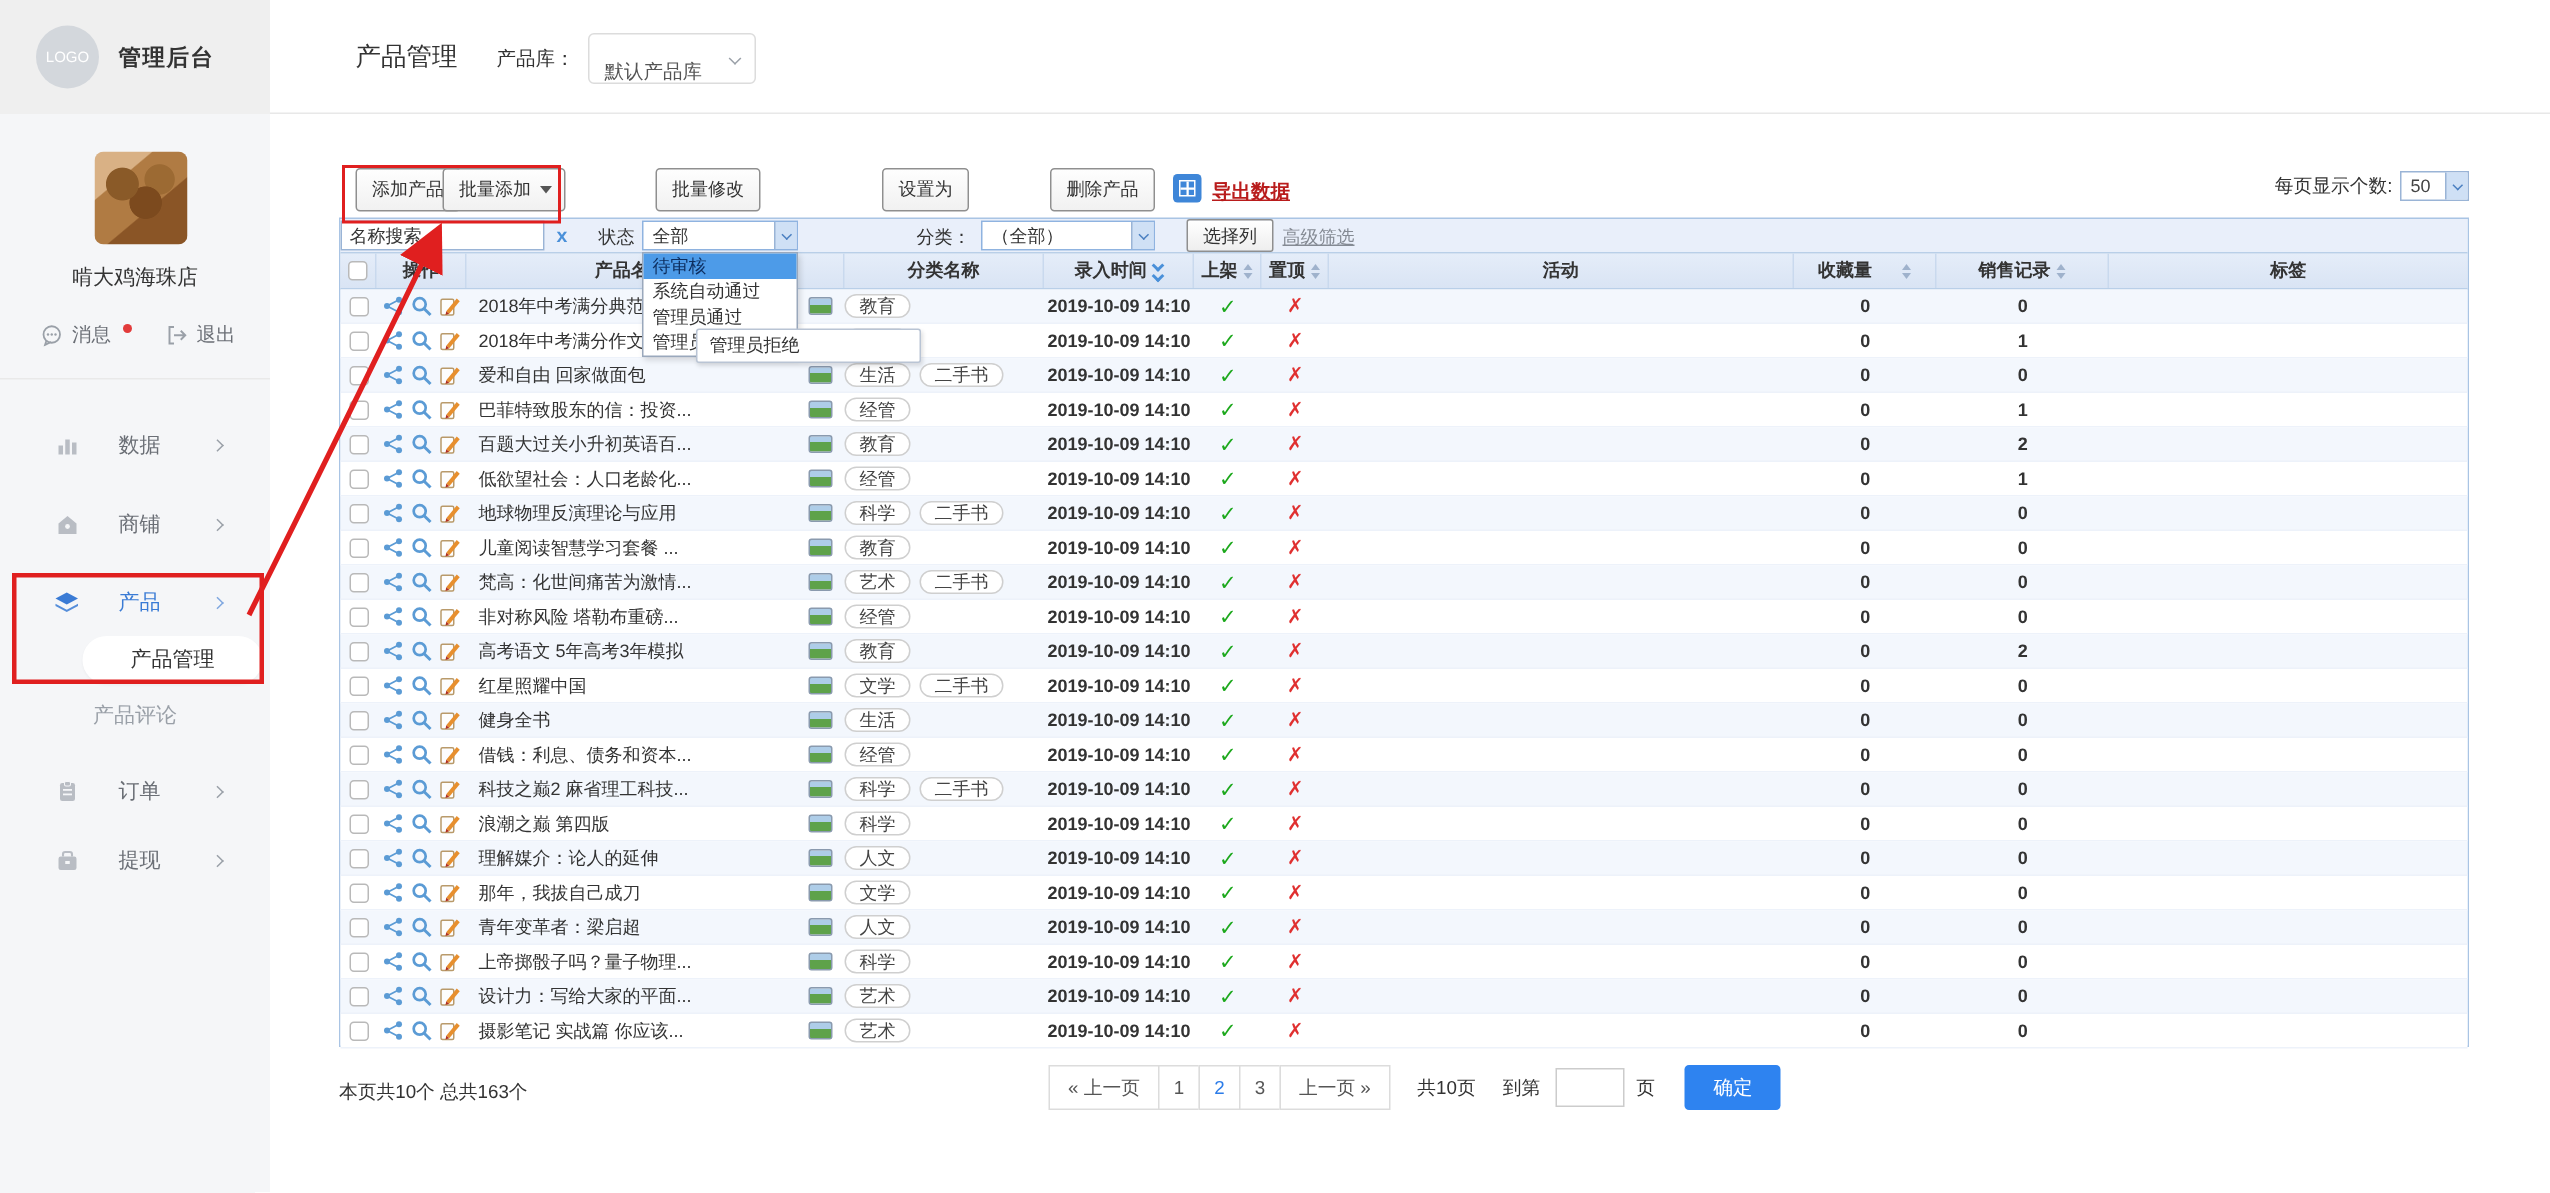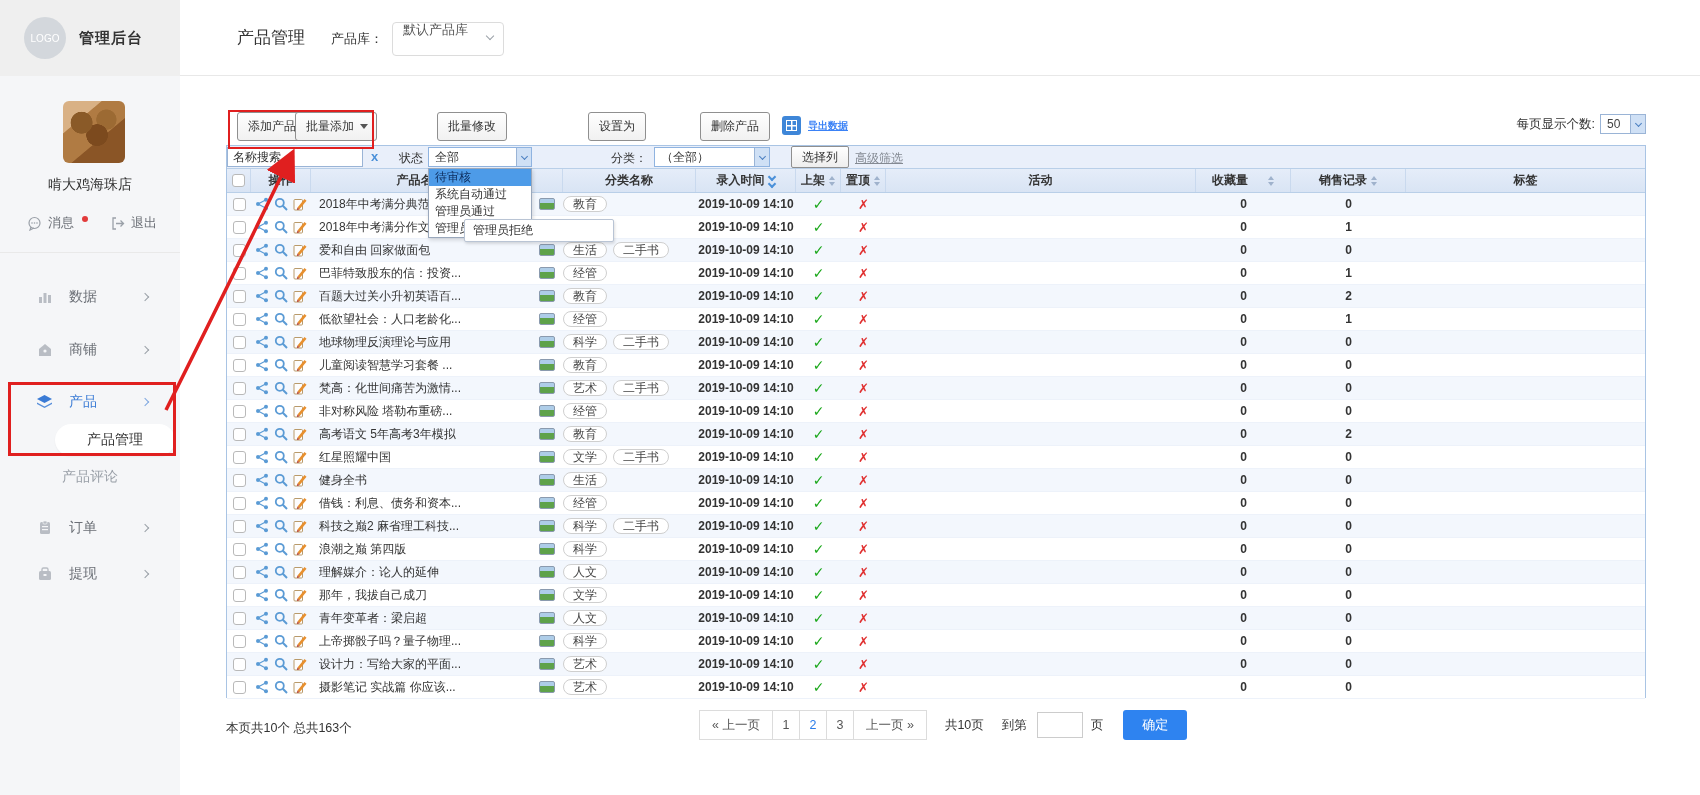--- a/index.html
+++ b/index.html
@@ -7,54 +7,54 @@
   body { font-family:"Liberation Sans","DejaVu Sans",sans-serif; color:#333; }
   .page { position:relative; width:1700px; height:795px; overflow:hidden; background:#fff; }
 
   
   .topbar { position:absolute; left:0; top:0; width:1700px; height:76px; background:#fff; border-bottom:1px solid #e8e8e8; z-index:5; }
   .logo-area { position:absolute; left:0; top:0; width:180px; height:76px; background:#efefef; display:flex; align-items:center; }
   .logo-circle { width:42px; height:42px; border-radius:50%; background:#d3d7dc; color:#fff; font-size:10px; font-weight:normal; display:flex; align-items:center; justify-content:center; margin-left:24px; }
   .app-title { font-size:15px; font-weight:bold; color:#333; margin-left:13px; letter-spacing:1px; }
   .page-title { position:absolute; left:237px; top:26px; font-size:17px; color:#333; }
   .lib-label { position:absolute; left:331px; top:30px; font-size:13px; color:#333;text-align:center; }
-  .lib-select { position:absolute; left:392px; top:22px; width:112px; height:31px; border:1px solid #dcdcdc; border-radius:4px; background:#fff; display:flex; align-items:flex-end; justify-content:space-between; padding:16px 10px; font-size:13px; color:#555; }
+  .lib-select { position:absolute; left:392px; top:22px; width:112px; height:31px; border:1px solid #dcdcdc; border-radius:4px; background:#fff; display:flex; align-items:flex-start; justify-content:space-between; padding:16px 10px; font-size:13px; color:#555; }
   .chev { display:inline-block; width:6px; height:6px; border-right:1.5px solid #9aa0a8; border-bottom:1.5px solid #9aa0a8; transform:rotate(45deg); margin-top:-3px; }
   .chev-r { transform:rotate(-45deg); margin-top:0; }
 
   
   .sidebar { position:absolute; left:0; top:76px; width:180px; height:719px; background:#f5f6f8; z-index:4; }
   .avatar { position:absolute; left:63px; top:25px; width:62px; height:62px; border-radius:6px;
     background:
       radial-gradient(circle at 30% 35%, #8a5a28 0 18%, transparent 19%),
       radial-gradient(circle at 55% 55%, #7c4a1e 0 22%, transparent 23%),
       radial-gradient(circle at 70% 30%, #9c6a33 0 16%, transparent 17%),
       linear-gradient(140deg,#d9b185 0 28%, #b07b43 29% 60%, #8a5526 61% 100%); }
   .shop-name { position:absolute; left:0; top:100px; width:180px; text-align:center; font-size:14px; color:#333; }
   .side-links { position:absolute; left:0; top:138px; width:180px; height:24px; font-size:13px; color:#6b6f76; }
   .msg-link { position:absolute; left:27px; top:0; display:flex; align-items:center; gap:6px; }
   .out-link { position:absolute; left:110px; top:0; display:flex; align-items:center; gap:6px; }
   .red-dot { width:6px; height:6px; border-radius:50%; background:#e23b3b; display:inline-block; margin-left:2px; margin-top:-8px; }
   .side-divider { position:absolute; left:0; top:176px; width:180px; height:1px; background:#e9e9e9; }
   .menu-item { position:absolute; left:0; width:180px; height:28px; display:flex; align-items:center; font-size:14px; color:#6b6f76; }
   .menu-item .mi-icon { margin-left:36px; width:17px; height:17px; display:flex; align-items:center; justify-content:center; }
-  .menu-item .mi-label { margin-left:16px; }
+  .menu-item .mi-label { margin-left:26px; }
   .menu-item .mi-chev { position:absolute; right:32px; }
   .menu-item.active { color:#3a7bd5; }
   .submenu-pill { position:absolute; left:55px; top:348px; width:120px; height:32px; background:#fff; border-radius:16px; display:flex; align-items:center; justify-content:center; font-size:14px; color:#333; box-shadow:0 1px 2px rgba(0,0,0,.04); }
   .submenu-item { position:absolute; left:0; width:180px; text-align:center; font-size:14px; color:#9aa0a8; }
 
   
   .tbtn { position:absolute; top:112px; height:29px; border:1px solid #8f8f8f; border-radius:3px; background:linear-gradient(#fefefe,#f1f1f1); font-size:12px; color:#333; display:flex; align-items:center; justify-content:center; padding:0 10px; }
   .caret-down { display:inline-block; width:0; height:0; border-left:4px solid transparent; border-right:4px solid transparent; border-top:5px solid #555; margin-left:6px; }
   .export-icon { position:absolute; left:782px; top:116px; width:19px; height:19px; border-radius:3px; background:#3e86d8; display:flex; align-items:center; justify-content:center; }
   .export-glyph { width:11px; height:11px; border:1.5px solid #fff; background:
       linear-gradient(#fff,#fff) center/100% 1.5px no-repeat,
       linear-gradient(#fff,#fff) center/1.5px 100% no-repeat; }
-  .export-link { position:absolute; left:808px; top:119px; font-size:10px; font-weight:bold; color:#3b82f6; text-decoration:underline; }
+  .export-link { position:absolute; left:808px; top:119px; font-size:13px; font-weight:bold; color:#b91c1c; text-decoration:underline; }
   .pagesize { position:absolute; right:54px; top:114px; display:flex; align-items:center; font-size:12.5px; color:#333; }
   .pagesize-select { width:46px; height:20px; border:1px solid #9ab4d6; background:#fff; margin-left:5px; display:flex; align-items:center; justify-content:space-between; padding-left:6px; font-size:12px; color:#444; }
   .arrowbox { width:15px; height:100%; background:#cfe0f5; border-left:1px solid #9ab4d6; display:flex; align-items:center; justify-content:center; }
   .arrowbox .chev { border-color:#4a7fc1; width:5px; height:5px; margin-top:-2px; }
 
   
   .grid { position:absolute; left:226px; top:145px; width:1420px; height:553px; border:1px solid #a9c4e4; background:#fff; }
   .filter-row { position:relative; height:23px; background:#e9effa; border-bottom:1px solid #b9cfe8; font-size:12px; }
   .search-input { position:absolute; left:0px; top:1px; width:136px; height:20px; border:1px solid #9ab4d6; background:#fff; font-size:12px; color:#333; padding:0 5px; font-family:inherit; }
   .clear-x { position:absolute; left:144px; top:3px; color:#4a90d9; font-weight:bold; font-size:13px; }

